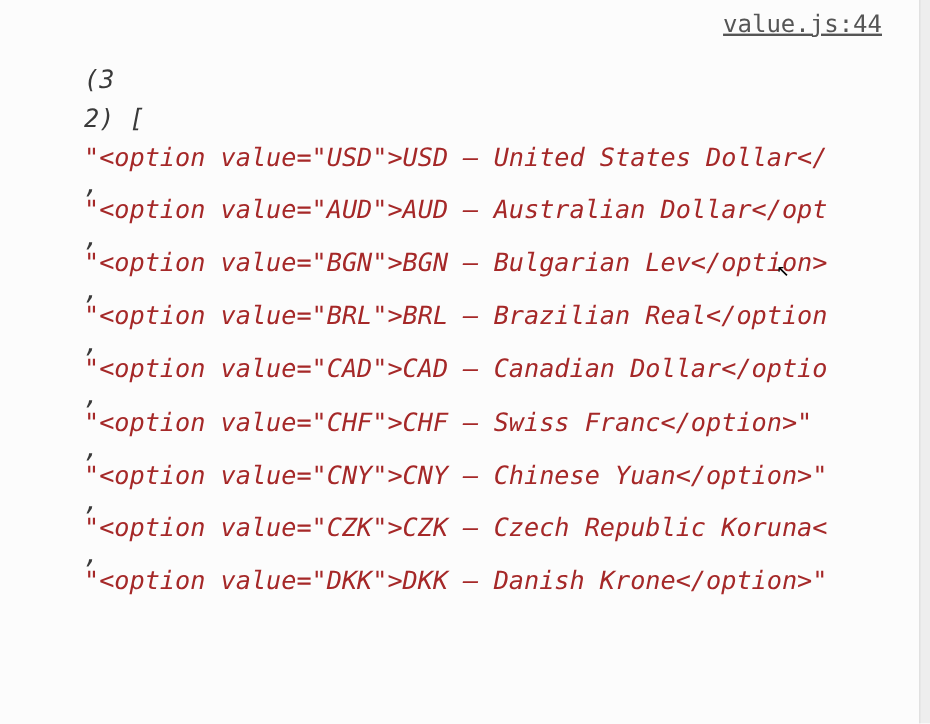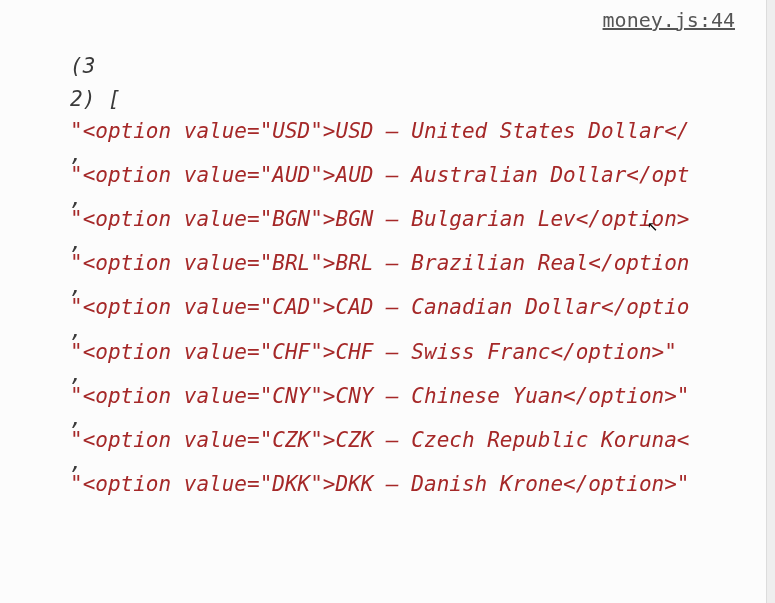--- a/index.html
+++ b/index.html
@@ -61,21 +61,21 @@
       top: 214px;
       font-size: 18px;
       color: #000;
       font-style: normal;
       pointer-events: none;
     }
   </style>
 </head>
 <body>
 
-<a class="source-link">money.js:44</a>
+<a class="source-link">value.js:44</a>
 
 <div class="console">
 
   <div class="array-header">
     <span>(3</span><br>
     <span class="bracket">2) [</span>
   </div>
 
   <div class="item">"&lt;option value="USD"&gt;USD – United States Dollar&lt;/</div>
   <span class="comma">,</span>

